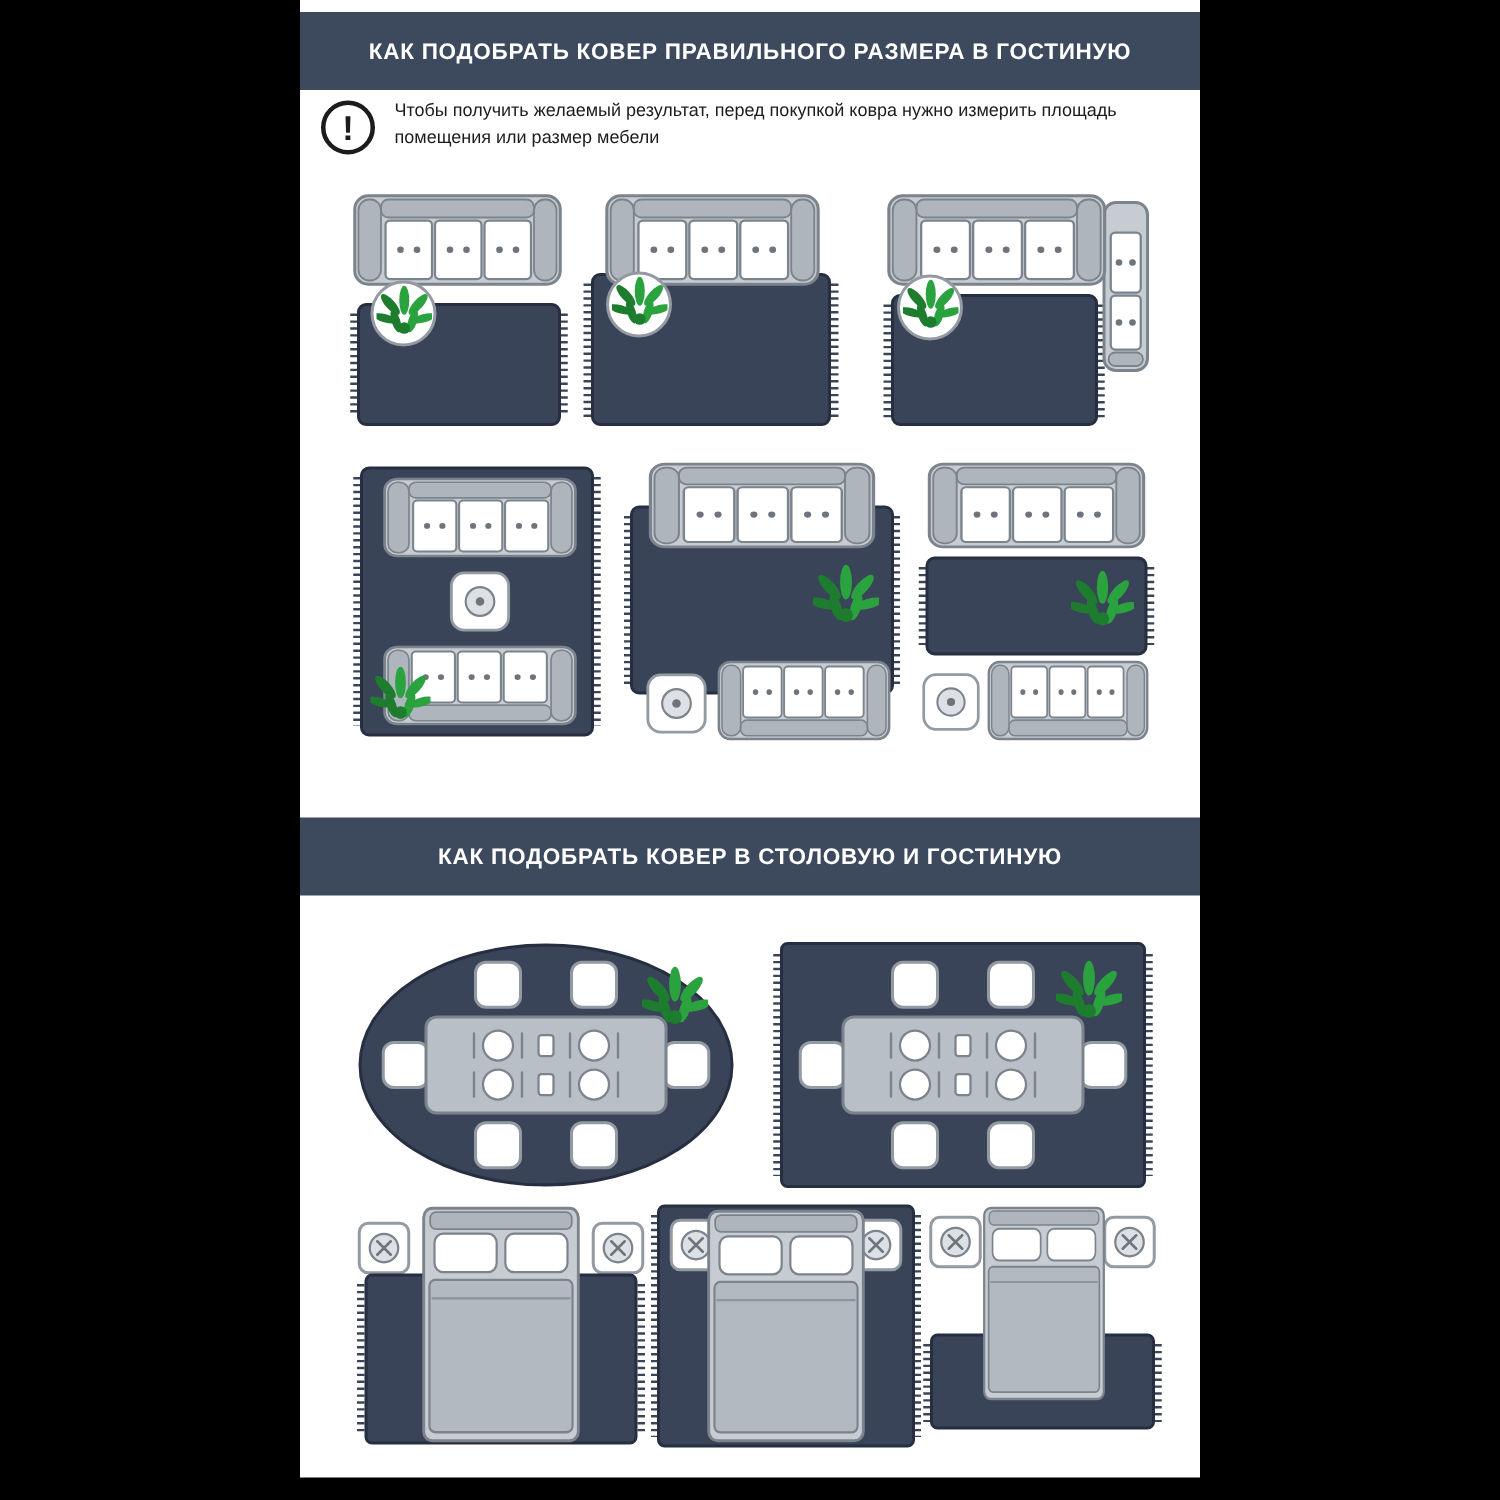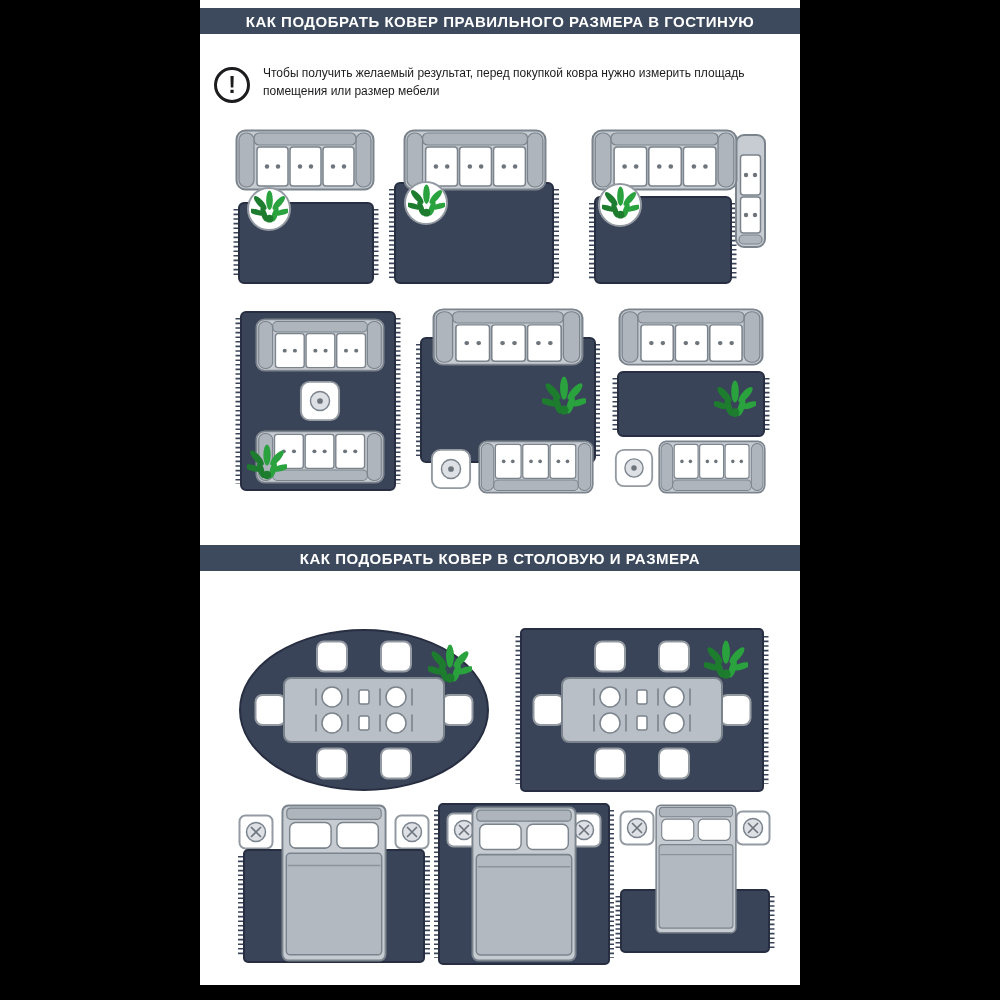--- a/index.html
+++ b/index.html
@@ -3,21 +3,21 @@
 <meta charset="utf-8">
 <style>
   * { margin:0; padding:0; box-sizing:border-box; }
   html,body { width:1000px; height:1000px; }
   body { background:#000; font-family:"Liberation Sans", sans-serif; position:relative; overflow:hidden; }
 
   .canvas { position:absolute; inset:0; background:#000; }
   .content { position:absolute; left:200px; top:0; width:600px; height:985px; background:#fff; }
 
   .section-header {
-    position:absolute; left:0; width:600px; height:26px;
+    position:absolute; left:0; width:600px; height:52px;
     background:var(--header-bg,#3d4a5e); color:#fff;
     display:flex; align-items:center; justify-content:center;
     font-weight:bold; font-size:15px; letter-spacing:.5px; text-align:center;
   }
   .note { position:absolute; left:14px; top:64px; width:570px; display:flex; gap:13px; align-items:flex-start; }
   .note-icon {
     width:36px; height:36px; flex:0 0 36px; margin-top:3px;
     border:3px solid var(--text,#1c1c1e); border-radius:50%;
     color:var(--text,#1c1c1e); font-weight:bold; font-size:23px;
     display:flex; align-items:center; justify-content:center;
@@ -201,21 +201,21 @@
       <line class="fringe" x1="155" y1="72" x2="155" y2="124"></line>
       <rect class="rug" x="6" y="66" width="146" height="64" rx="5"></rect>
       <use href="#plant" x="102" y="74" width="42" height="42"></use>
       <use href="#sidetable" x="2" y="142" width="40" height="40"></use>
       <g transform="rotate(180 100 161)">
         <use href="#sofa" x="46" y="134" width="108" height="54"></use>
       </g>
     </svg>
 
     <div class="section-header" style="top:545px">
-      <span>КАК ПОДОБРАТЬ КОВЕР В СТОЛОВУЮ И РАЗМЕРА</span>
+      <span>КАК ПОДОБРАТЬ КОВЕР В СТОЛОВУЮ И ГОСТИНУЮ</span>
     </div>
 
     <svg class="diagram" style="left:36px;top:626px" width="256" height="168" viewBox="0 0 256 168">
       <ellipse class="rug" cx="128" cy="84" rx="124" ry="80"></ellipse>
       <use href="#diningset" x="18" y="14" width="220" height="140"></use>
       <use href="#plant" x="192" y="18" width="44" height="44"></use>
     </svg>
 
     <svg class="diagram" style="left:314px;top:626px" width="256" height="168" viewBox="0 0 256 168">
       <line class="fringe" x1="4" y1="10" x2="4" y2="158"></line>

